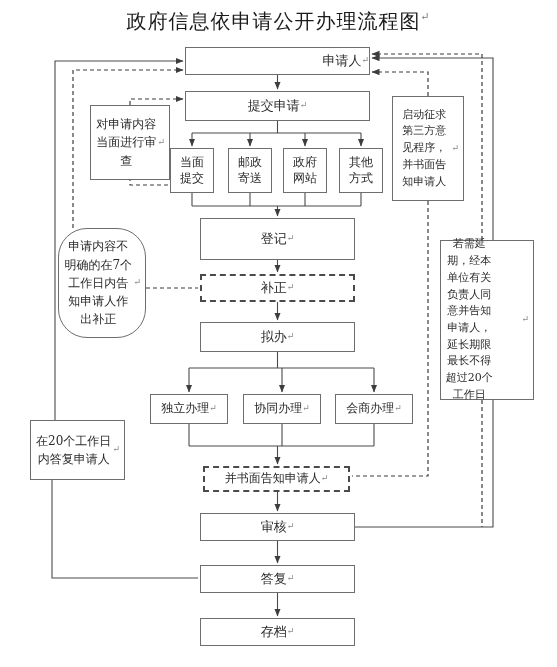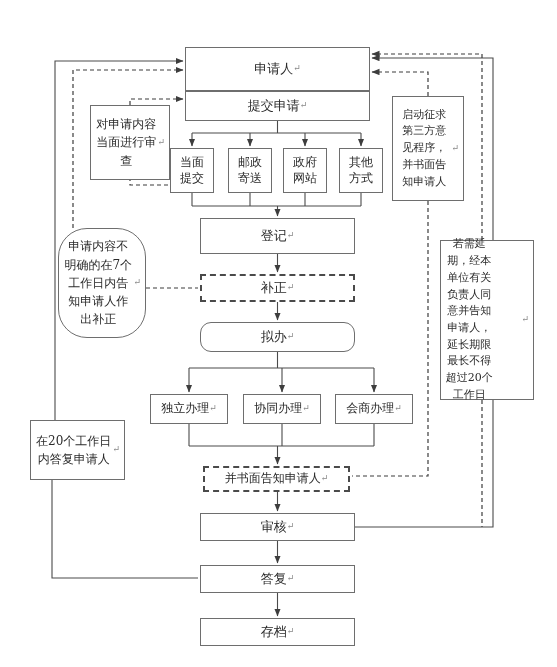--- a/index.html
+++ b/index.html
@@ -31,20 +31,23 @@
   .f13{font-size:13px;}
   .f12{font-size:12px;}
   .f11{font-size:11px;}
   .cr{font-size:9px;color:#8a8a8a;vertical-align:super;}
 </style>
 </head>
 <body>
 
 <div id="page">
 
+  <div id="title">
+    <span>政府信息依申请公开办理流程图</span><span class="cr">↵</span>
+  </div>
 
   <svg id="wires" viewBox="0 0 557 667">
     <defs>
       <marker id="ah" markerWidth="9" markerHeight="9" refX="7.5" refY="3.2" orient="auto" markerUnits="userSpaceOnUse">
         <path d="M0,0 L8,3.2 L0,6.4 z" fill="#3d3d3d"></path>
       </marker>
       <marker id="ahd" markerWidth="9" markerHeight="9" refX="7.5" refY="3.2" orient="auto" markerUnits="userSpaceOnUse">
         <path d="M0,0 L8,3.2 L0,6.4 z" fill="#3d3d3d"></path>
       </marker>
     </defs>
@@ -104,21 +107,21 @@
       <path d="M168,185 L130,185 L130,180"></path>
 
       <path d="M428,96 L428,72 L372,72" marker-end="url(#ahd)"></path>
       <path d="M428,201 L428,476 L352,476"></path>
 
       <path d="M482,240 L482,54 L372,54" marker-end="url(#ahd)"></path>
       <path d="M482,400 L482,527"></path>
     </g>
   </svg>
 
-  <div class="node solid f13" style="left:185px;top:47px;width:185px;height:44px;">
+  <div class="node solid f13" style="left:185px;top:47px;width:185px;height:28px;justify-content:flex-end;">
     <span>申请人</span>
       <span class="cr">↵</span>
   </div>
 
   <div class="node solid f13" style="left:185px;top:91px;width:185px;height:30px;">
     <span>提交申请</span>
       <span class="cr">↵</span>
   </div>
 
   <div class="node solid f12" style="left:170px;top:148px;width:44px;height:45px;">
@@ -131,31 +134,31 @@
   </div>
   <div class="node solid f12" style="left:283px;top:148px;width:44px;height:45px;">
     <span style="white-space:pre-line">政府
 网站</span>
   </div>
   <div class="node solid f12" style="left:339px;top:148px;width:44px;height:45px;">
     <span style="white-space:pre-line">其他
 方式</span>
   </div>
 
-  <div class="node solid f13" style="left:200px;top:218px;width:155px;height:36px;">
+  <div class="node solid f13" style="left:200px;top:218px;width:155px;height:42px;">
     <span>登记</span>
       <span class="cr">↵</span>
   </div>
 
   <div class="node dashed f13" style="left:200px;top:274px;width:155px;height:28px;">
     <span>补正</span>
       <span class="cr">↵</span>
   </div>
 
-  <div class="node solid f13" style="left:200px;top:322px;width:155px;height:30px;border-radius:11px;">
+  <div class="node solid f13" style="left:200px;top:322px;width:155px;height:30px;">
     <span>拟办</span>
       <span class="cr">↵</span>
   </div>
 
   <div class="node solid f12" style="left:150px;top:394px;width:78px;height:30px;">
     <span>独立办理</span>
       <span class="cr">↵</span>
   </div>
   <div class="node solid f12" style="left:243px;top:394px;width:78px;height:30px;">
     <span>协同办理</span>

